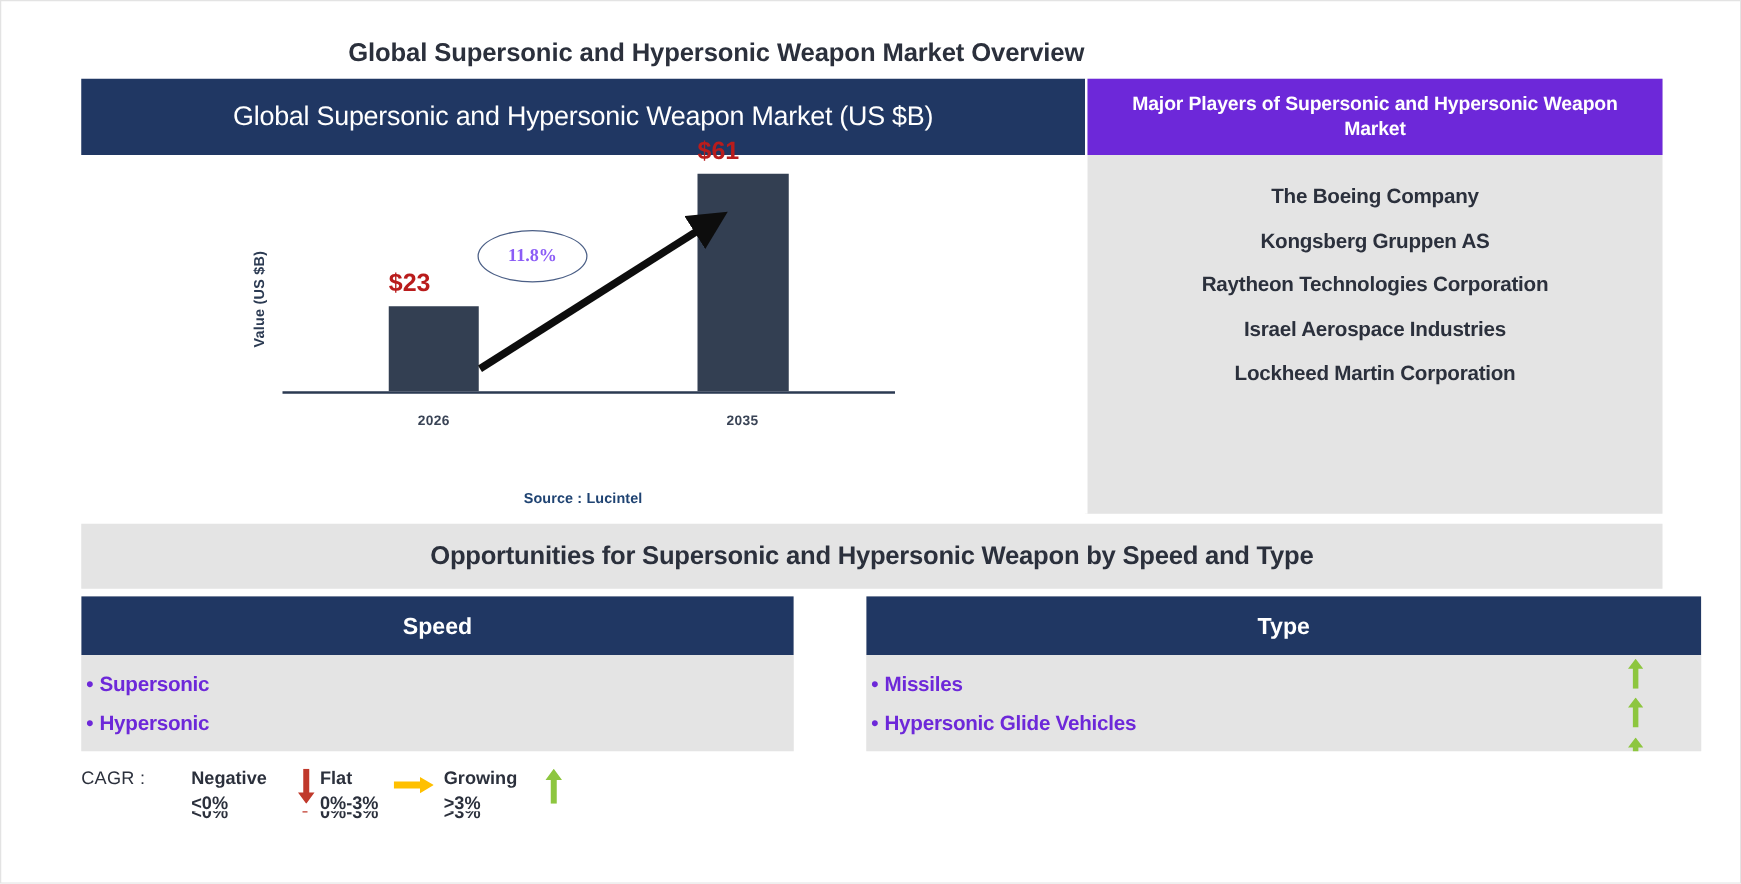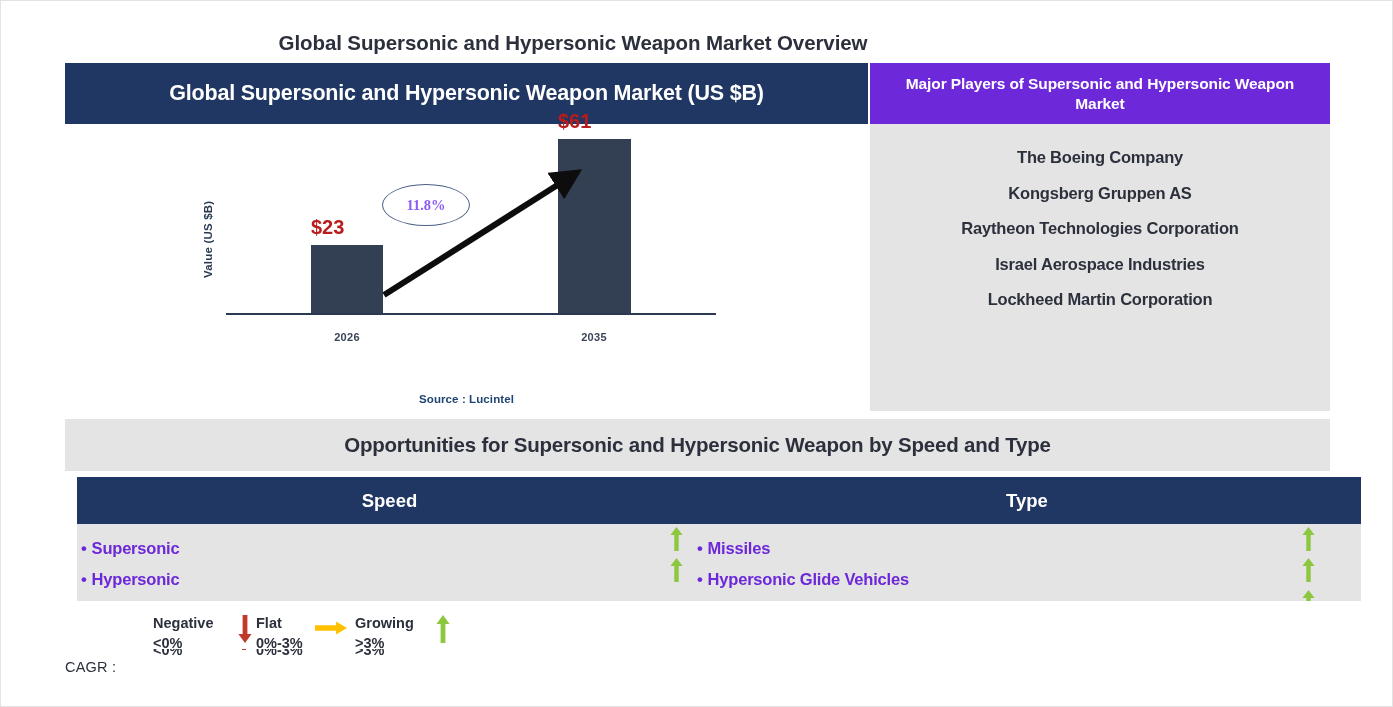--- a/index.html
+++ b/index.html
@@ -41,21 +41,21 @@
   }
   #chart-card-header {
     height: 61px;
     background: #203763;
     color: #ffffff;
     display: flex;
     align-items: center;
     justify-content: center;
     text-align: center;
     font-size: 21.5px;
-    font-weight: bold;
+    font-weight: normal;
     letter-spacing: -0.2px;
   }
   #chart-body {
     position: relative;
     height: 287px;
     background: #ffffff;
   }
 
   
   #y-axis-title {
@@ -203,21 +203,21 @@
     letter-spacing: -0.2px;
   }
 
   .opp-col {
     position: absolute;
     top: 476px;
     height: 124px;
     background: #e4e4e4;
     overflow: hidden;
   }
-  #opp-col-speed { left: 76px;  width: 625px; }
+  #opp-col-speed { left: 64px;  width: 570px; }
   #opp-col-type  { left: 692px; width: 668px; text-align: center; }
 
   .opp-col-header {
     height: 47px;
     background: #203763;
     color: #ffffff;
     display: flex;
     align-items: center;
     justify-content: center;
     font-size: 18.5px;
@@ -259,21 +259,20 @@
     width: 500px;
     height: 78px;
     overflow: hidden;
   }
   #cagr-label {
     position: absolute;
     left: 0; top: 10px;
     font-size: 14.5px;
     color: #2b303c;
     letter-spacing: 0.2px;
-    margin-top: 44px;
   }
   .legend-item {
     position: absolute;
     font-size: 14.5px;
     font-weight: bold;
     color: #2b303c;
     line-height: 1.38;
   }
   #legend-negative { left: 88px; top: 8px; }
   #legend-flat     { left: 191px; top: 8px; }

